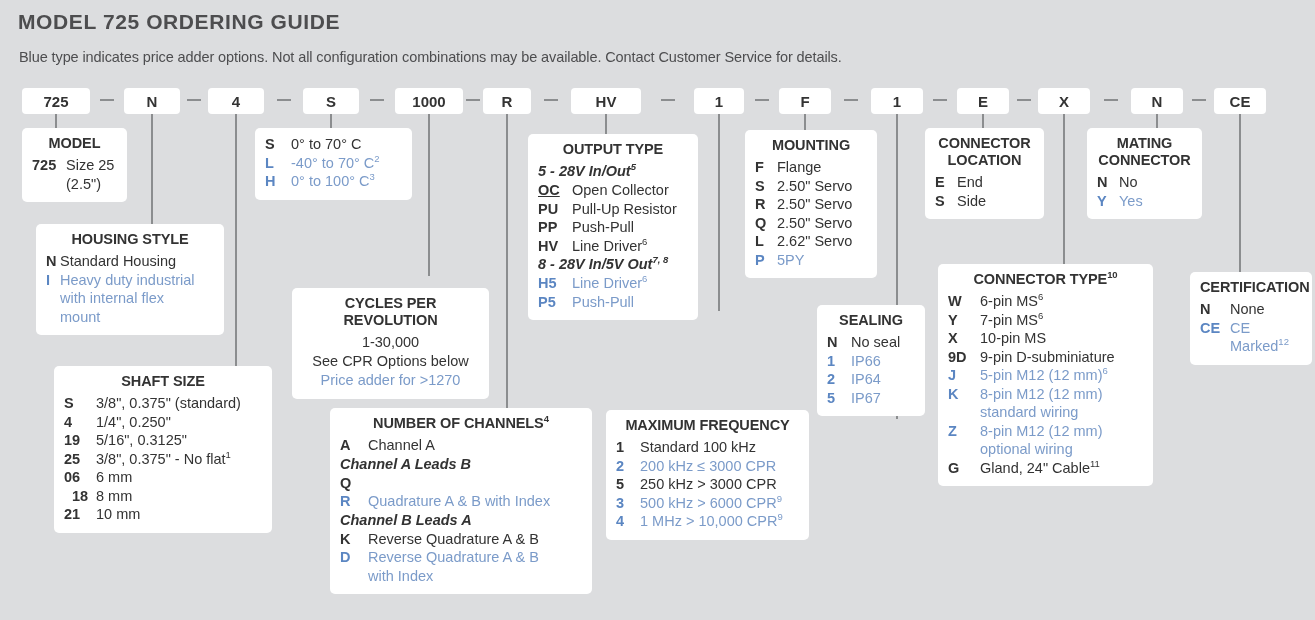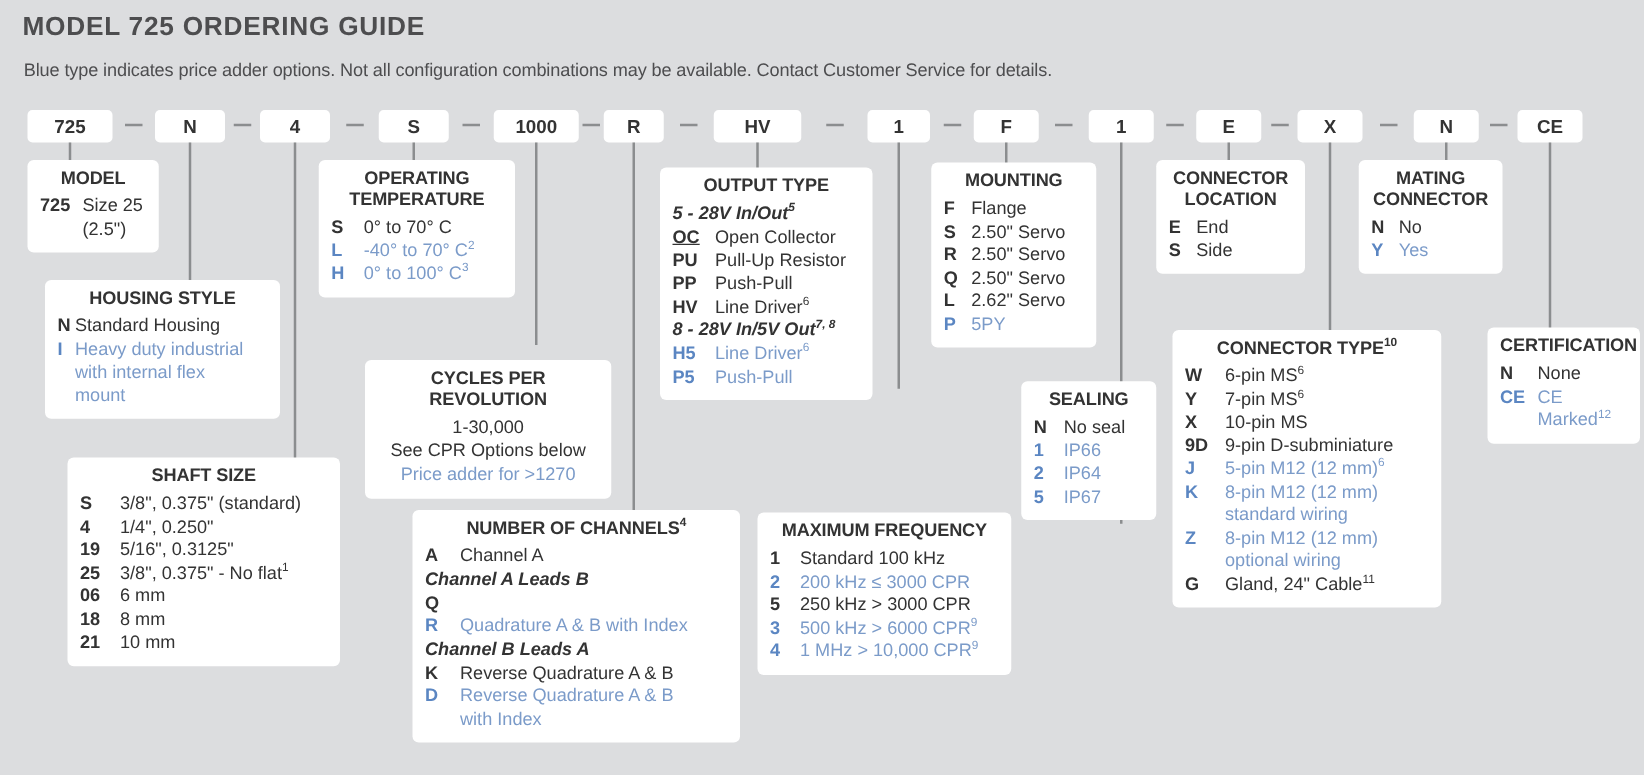--- a/index.html
+++ b/index.html
@@ -164,30 +164,29 @@
         </div>
         <div class="row">
           <span class="k" style="width: 32px;">25</span>
           <span class="v">3/8", 0.375" - No flat<sup>1</sup></span>
         </div>
         <div class="row">
           <span class="k" style="width: 32px;">06</span>
           <span class="v">6 mm</span>
         </div>
         <div class="row">
-          <span class="k" style="width: 32px;">18</span>
+          <span class="k" style="width: 32px; text-align: center;">18</span>
           <span class="v">8 mm</span>
         </div>
         <div class="row">
           <span class="k" style="width: 32px;">21</span>
           <span class="v">10 mm</span>
         </div>
       </div>
       <div class="box" style="left: 255px; top: 128px; width: 157px;">
-        <div class="bh">OPERATING TEMPERATURE</div>
         <div class="row">
           <span class="k" style="width: 26px;">S</span>
           <span class="v">0° to 70° C</span>
         </div>
         <div class="row blue">
           <span class="k" style="width: 26px;">L</span>
           <span class="v">-40° to 70° C<sup>2</sup></span>
         </div>
         <div class="row blue">
           <span class="k" style="width: 26px;">H</span>
@@ -384,21 +383,21 @@
         <div class="bh">MATING CONNECTOR</div>
         <div class="row">
           <span class="k" style="width: 22px;">N</span>
           <span class="v">No</span>
         </div>
         <div class="row blue">
           <span class="k" style="width: 22px;">Y</span>
           <span class="v">Yes</span>
         </div>
       </div>
-      <div class="box" style="left: 1190px; top: 262px; width: 122px;">
+      <div class="box" style="left: 1190px; top: 272px; width: 122px;">
         <div class="bh">CERTIFICATION</div>
         <div class="row">
           <span class="k" style="width: 30px;">N</span>
           <span class="v">None</span>
         </div>
         <div class="row blue">
           <span class="k" style="width: 30px;">CE</span>
           <span class="v">CE Marked<sup>12</sup></span>
         </div>
       </div>

